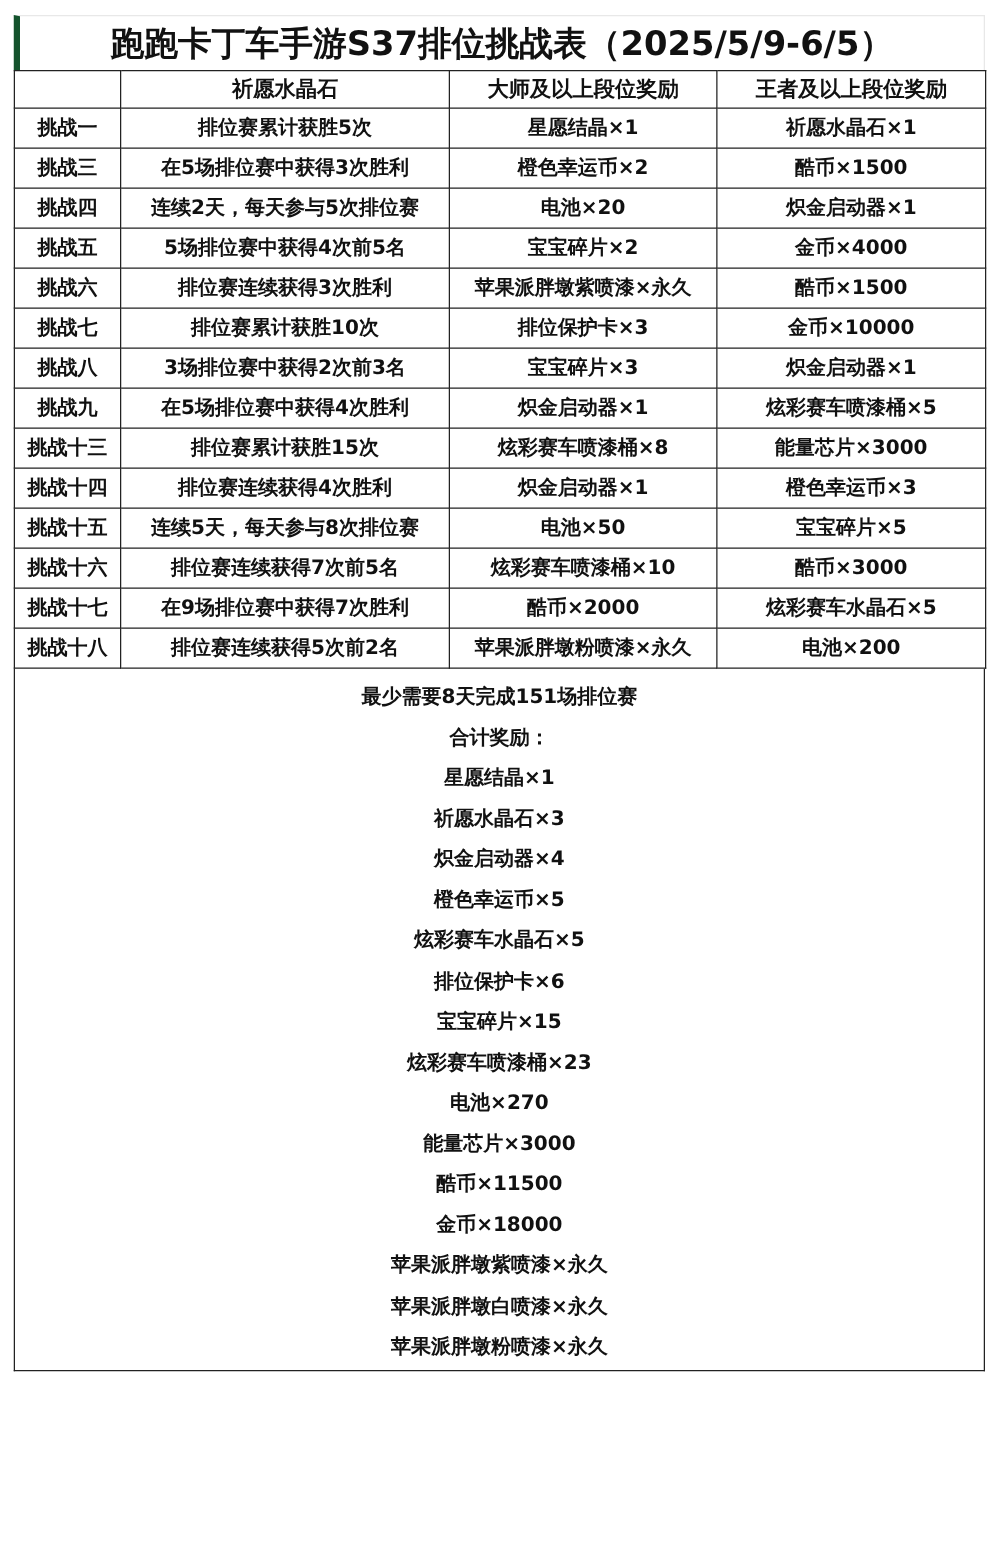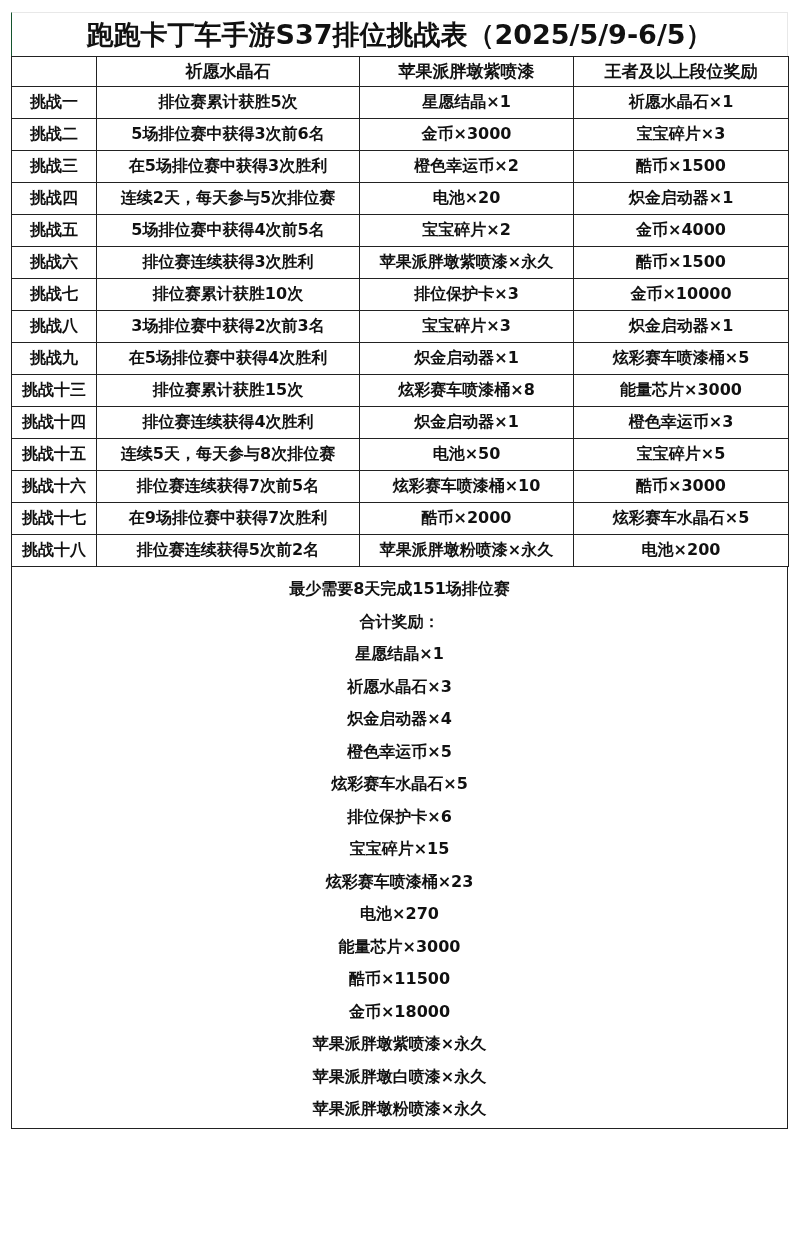--- a/index.html
+++ b/index.html
@@ -17,21 +17,21 @@
   }
   .sheet {
     position: absolute;
     left: 11px;
     top: 12px;
     width: 777px;
   }
   .title-box {
     height: 44px;
     border-top: 1px solid #e8e8e8;
-    border-left: 1px solid #14532d;
+    border-left: 5px solid #14532d;
     border-right: 1px solid #e8e8e8;
     box-sizing: border-box;
     display: flex;
     align-items: center;
     justify-content: center;
     font-size: 27px;
     font-weight: bold;
     letter-spacing: 0px;
     white-space: nowrap;
   }
@@ -91,36 +91,30 @@
     <colgroup>
       <col class="c1">
         <col class="c2">
         <col class="c3">
         <col class="c4">
     </colgroup>
     <thead>
       <tr>
         <th></th>
         <th>祈愿水晶石</th>
-        <th>苹果派胖墩紫喷漆</th>
+        <th>大师及以上段位奖励</th>
         <th>王者及以上段位奖励</th>
       </tr>
     </thead>
     <tbody id="rows">
         <tr>
           <td>挑战一</td>
           <td>排位赛累计获胜5次</td>
           <td>星愿结晶×1</td>
           <td>祈愿水晶石×1</td>
-        </tr>
-        <tr>
-          <td>挑战二</td>
-          <td>5场排位赛中获得3次前6名</td>
-          <td>金币×3000</td>
-          <td>宝宝碎片×3</td>
         </tr>
         <tr>
           <td>挑战三</td>
           <td>在5场排位赛中获得3次胜利</td>
           <td>橙色幸运币×2</td>
           <td>酷币×1500</td>
         </tr>
         <tr>
           <td>挑战四</td>
           <td>连续2天，每天参与5次排位赛</td>

